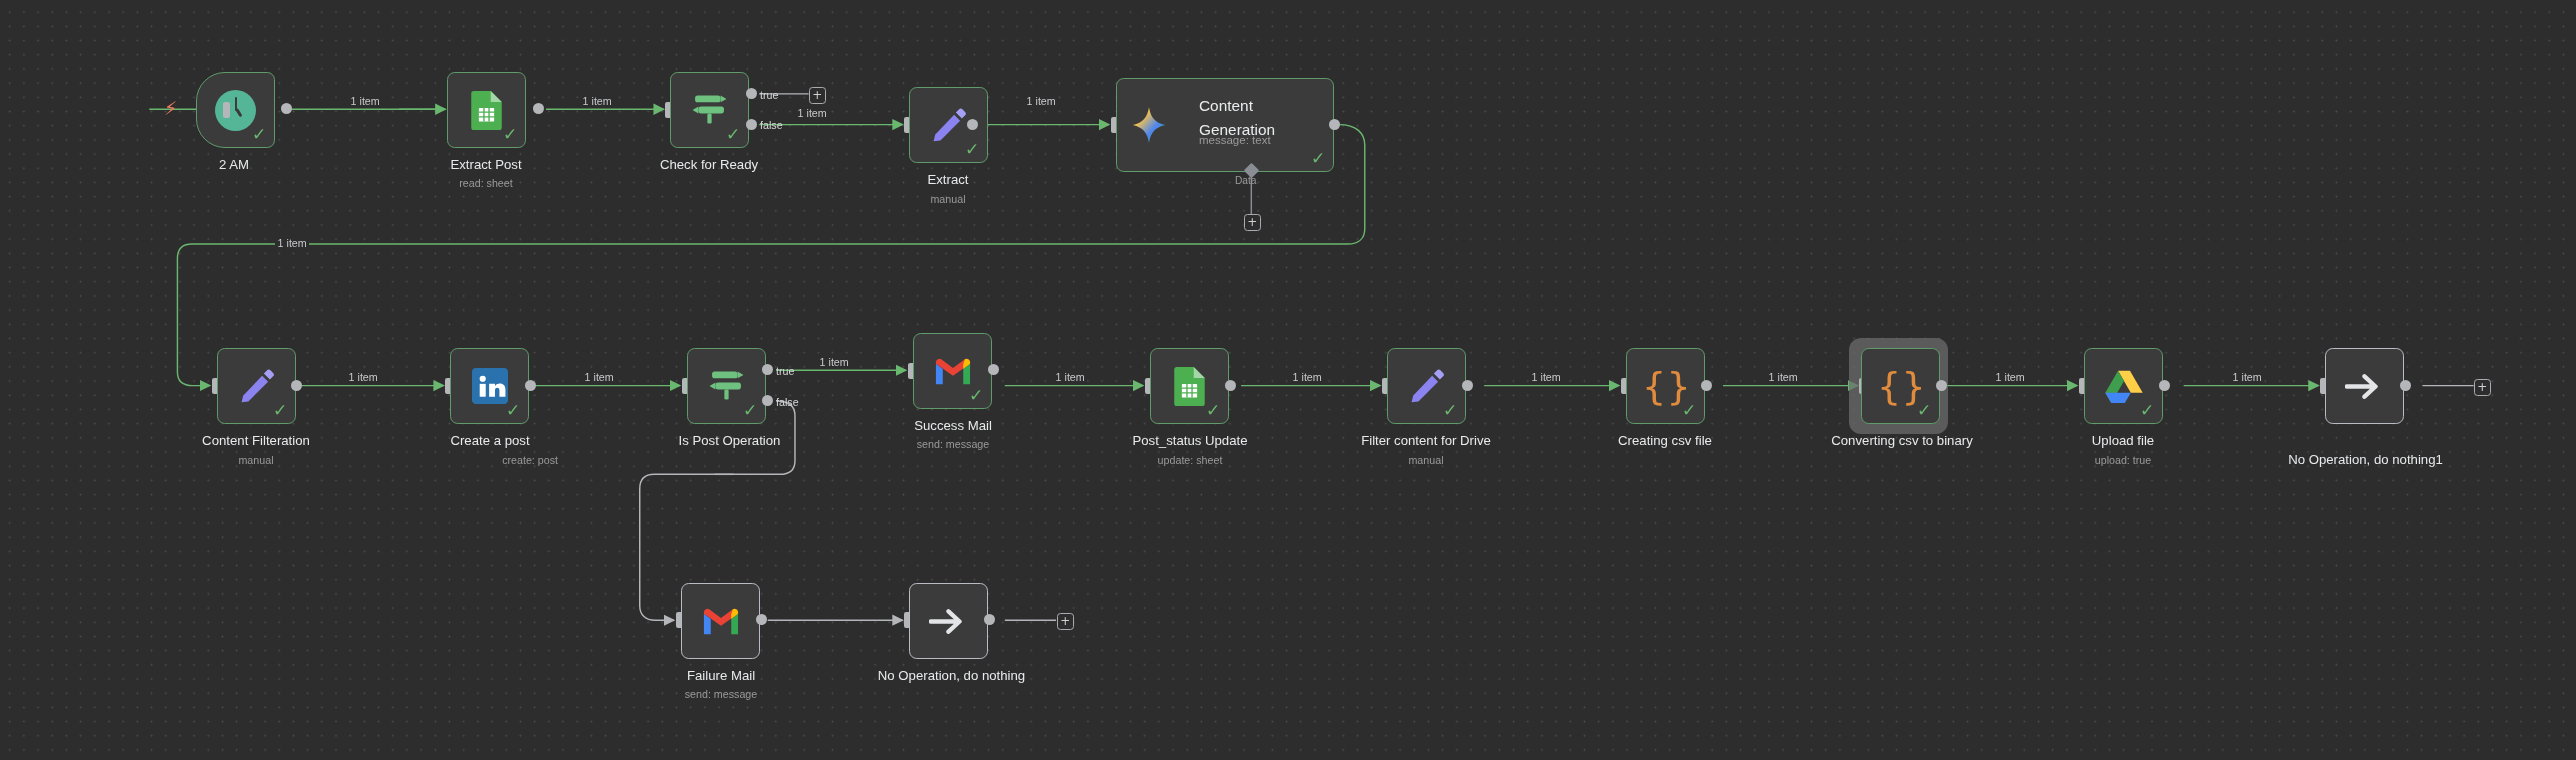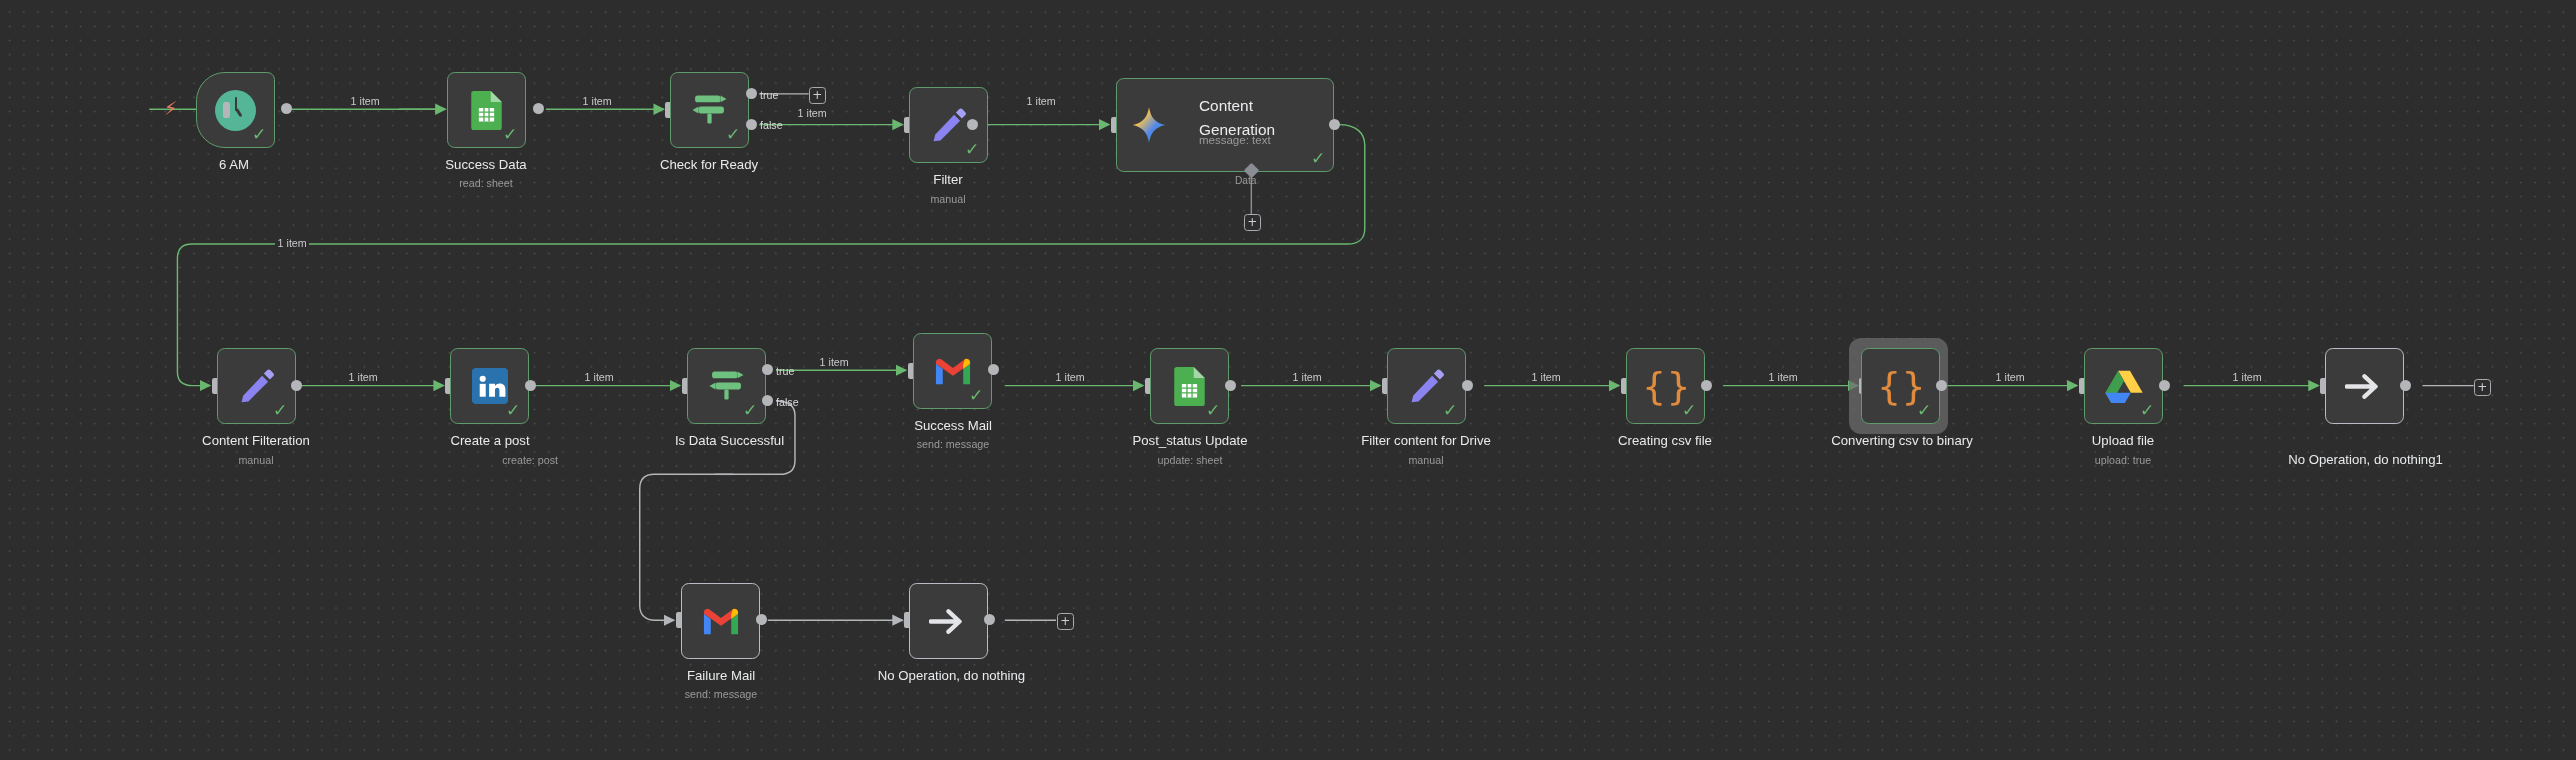--- a/index.html
+++ b/index.html
@@ -123,39 +123,39 @@
     </g>
   </svg>
 
   <div class="bolt" style="left:164px;top:99px;">⚡</div>
 
   <div class="node" style="left:196px;top:72px;width:79px;height:76px;border-top-left-radius:29px;border-bottom-left-radius:29px;">
     <span class="ic ic-clock"></span>
     <span class="chk">✓</span>
   </div>
   <div class="port" style="left:281px;top:103px;"></div>
-  <div class="caption" style="left:166px;top:157px;width:136px;">6 AM</div>
+  <div class="caption" style="left:166px;top:157px;width:136px;">2 AM</div>
 
   <div class="inport" style="left:223px;top:102px;"></div>
   <div class="node" style="left:447px;top:72px;width:79px;height:76px;">
     <span class="ic ic-sheet">
       <svg viewBox="0 0 36 46" width="31" height="39">
         <path d="M3,0 h20 l13,13 v30 a3,3 0 0 1 -3,3 h-30 a3,3 0 0 1 -3,-3 v-40 a3,3 0 0 1 3,-3 z" fill="#4caf50"></path>
         <path d="M23,0 l13,13 h-13 z" fill="#a5d6a7"></path>
         <rect x="9" y="20" width="18" height="16" fill="#fff" rx="1"></rect>
         <g stroke="#4caf50" stroke-width="1.6">
             <path d="M9,25 h18 M9,30.5 h18 M15,20 v16 M21,20 v16"></path>
           </g>
       </svg>
     </span>
     <span class="chk">✓</span>
   </div>
   <div class="port" style="left:533px;top:103px;"></div>
   <div class="itemlabel" style="left:348px;top:95px;">1 item</div>
-  <div class="caption" style="left:418px;top:157px;width:136px;">Success Data</div>
+  <div class="caption" style="left:418px;top:157px;width:136px;">Extract Post</div>
   <div class="subcaption" style="left:418px;top:177px;width:136px;">read: sheet</div>
 
   <div class="inport" style="left:665px;top:102px;"></div>
   <div class="node" style="left:670px;top:72px;width:79px;height:76px;">
     <span class="ic ic-switch">
       <svg viewBox="0 0 48 40" width="41" height="34">
         <rect x="7" y="3" width="30" height="8" rx="3" fill="#6ec17e"></rect>
           <path d="M37,3 l7,4 -7,4 z" fill="#6ec17e"></path>
         <rect x="11" y="16" width="30" height="8" rx="3" fill="#6ec17e"></rect>
           <path d="M11,16 l-7,4 7,4 z" fill="#6ec17e"></path>
@@ -177,21 +177,21 @@
   <div class="node" style="left:909px;top:87px;width:79px;height:76px;">
     <span class="ic ic-pencil">
       <svg viewBox="0 0 42 42" width="36" height="36">
         <path d="M5,32 L27,9 l7,7 L11,39 L3,40 z" fill="#8b83f0"></path>
         <path d="M29,6.5 l3.5,-3.5 a3,3 0 0 1 4.5,0 l2.5,2.5 a3,3 0 0 1 0,4.5 L36,13.5 z" fill="#a5a0f5"></path>
       </svg>
     </span>
     <span class="chk">✓</span>
   </div>
   <div class="port" style="left:967px;top:119px;"></div>
-  <div class="caption" style="left:880px;top:172px;width:136px;">Filter</div>
+  <div class="caption" style="left:880px;top:172px;width:136px;">Extract</div>
   <div class="subcaption" style="left:880px;top:193px;width:136px;">manual</div>
 
   <div class="inport" style="left:1111px;top:117px;"></div>
   <div class="node wide" style="left:1116px;top:78px;width:218px;height:94px;">
     <span class="ic ic-gemini">
       <svg viewBox="0 0 40 44" width="34" height="38">
         <defs>
             <linearGradient id="gg" x1="0" y1="0" x2="1" y2="1">
           <stop offset="0%" stop-color="#ef6a50"></stop>
               <stop offset="30%" stop-color="#f2c14e"></stop>
@@ -255,21 +255,21 @@
         <rect x="21.5" y="24" width="5" height="12" rx="1.6" fill="#6ec17e"></rect>
       </svg>
     </span>
     <span class="chk">✓</span>
   </div>
   <div class="port" style="left:762px;top:364px;"></div>
   <div class="port" style="left:762px;top:395px;"></div>
   <div class="portlabel" style="left:776px;top:365px;">true</div>
   <div class="portlabel" style="left:776px;top:396px;">false</div>
   <div class="itemlabel" style="left:582px;top:371px;">1 item</div>
-  <div class="caption" style="left:657px;top:433px;width:145px;">Is Data Successful</div>
+  <div class="caption" style="left:657px;top:433px;width:145px;">Is Post Operation</div>
 
   <div class="inport" style="left:908px;top:363px;"></div>
   <div class="node" style="left:913px;top:333px;width:79px;height:76px;">
     <span class="ic ic-gmail">
       <svg viewBox="0 0 44 34" width="38" height="29">
         <path d="M3,4 v26 a2,2 0 0 0 2,2 h5 V13 L22,22 L34,13 v19 h5 a2,2 0 0 0 2,-2 V4 z" fill="#f1f1f1" opacity="0"></path>
         <path d="M2,32 h8 V14 L2,8 z" fill="#4285f4"></path>
         <path d="M34,32 h8 V8 l-8,6 z" fill="#34a853"></path>
         <path d="M2,8 v-2 a4,4 0 0 1 6.2,-3.3 L22,13 l13.8,-10.3 A4,4 0 0 1 42,6 v2 L22,22 z" fill="#ea4335"></path>
         <path d="M35.8,2.7 A4,4 0 0 1 42,6 v2 l-8,6 V8.6 z" fill="#fbbc04"></path>

